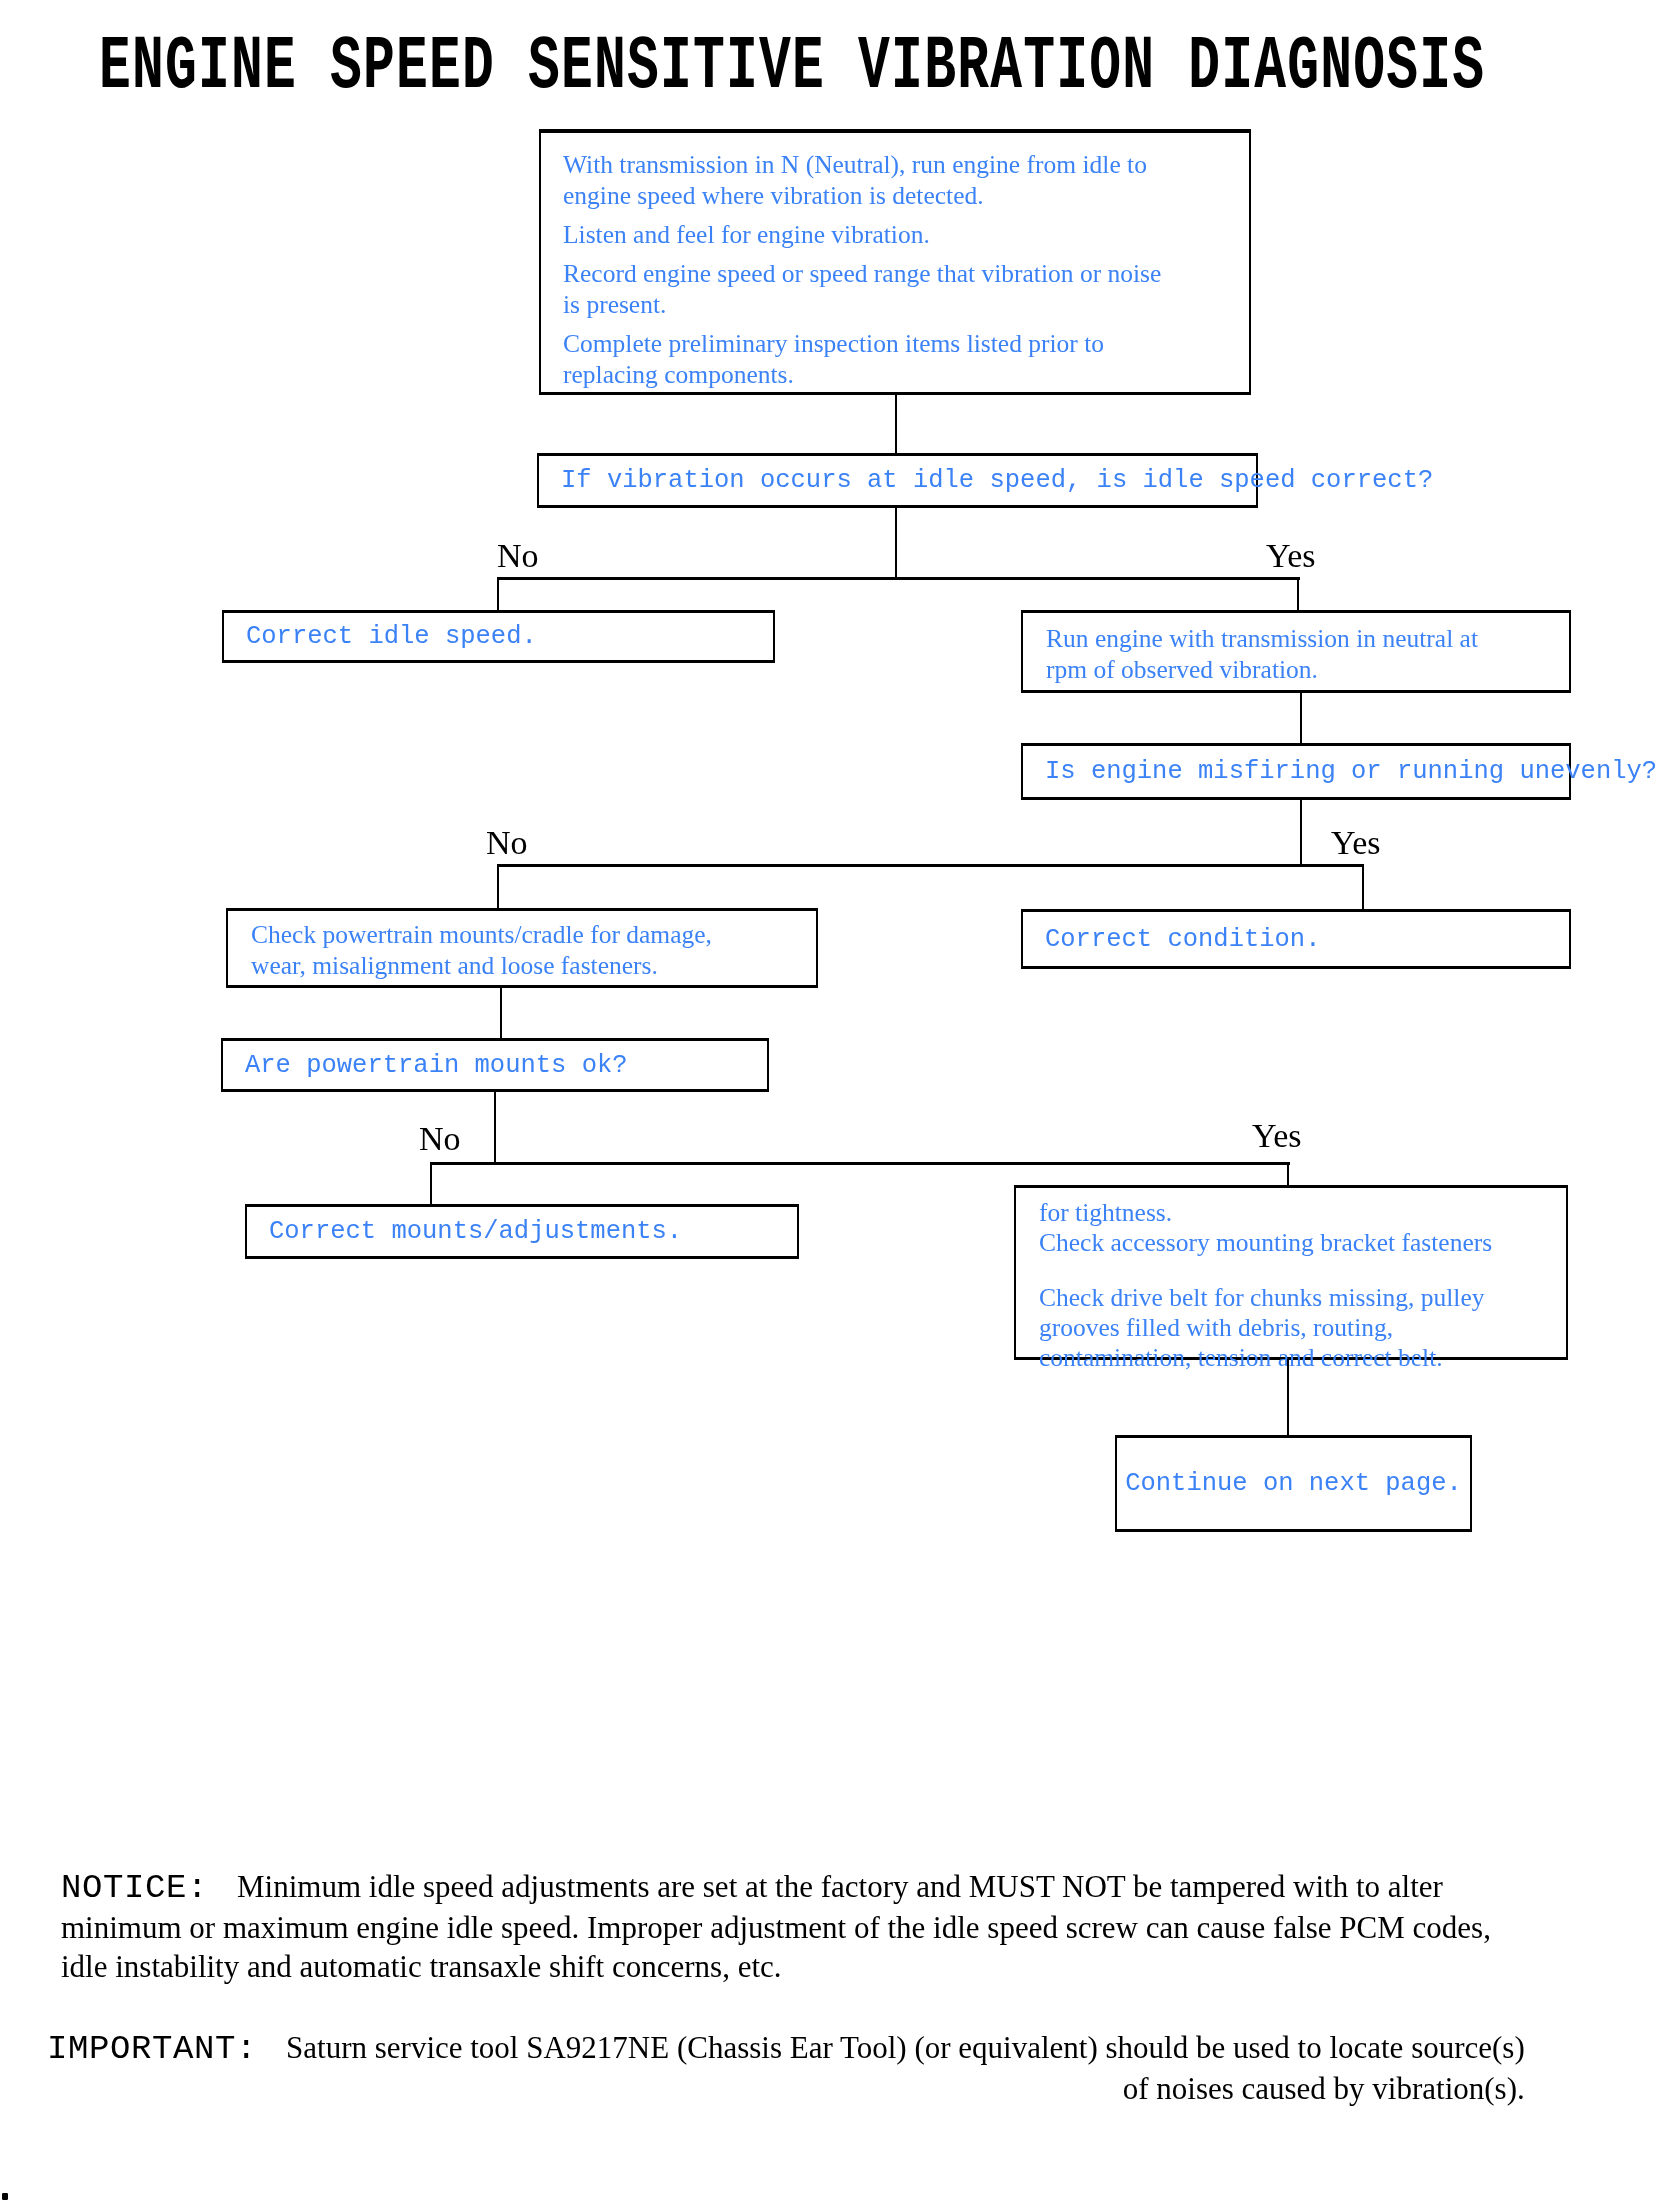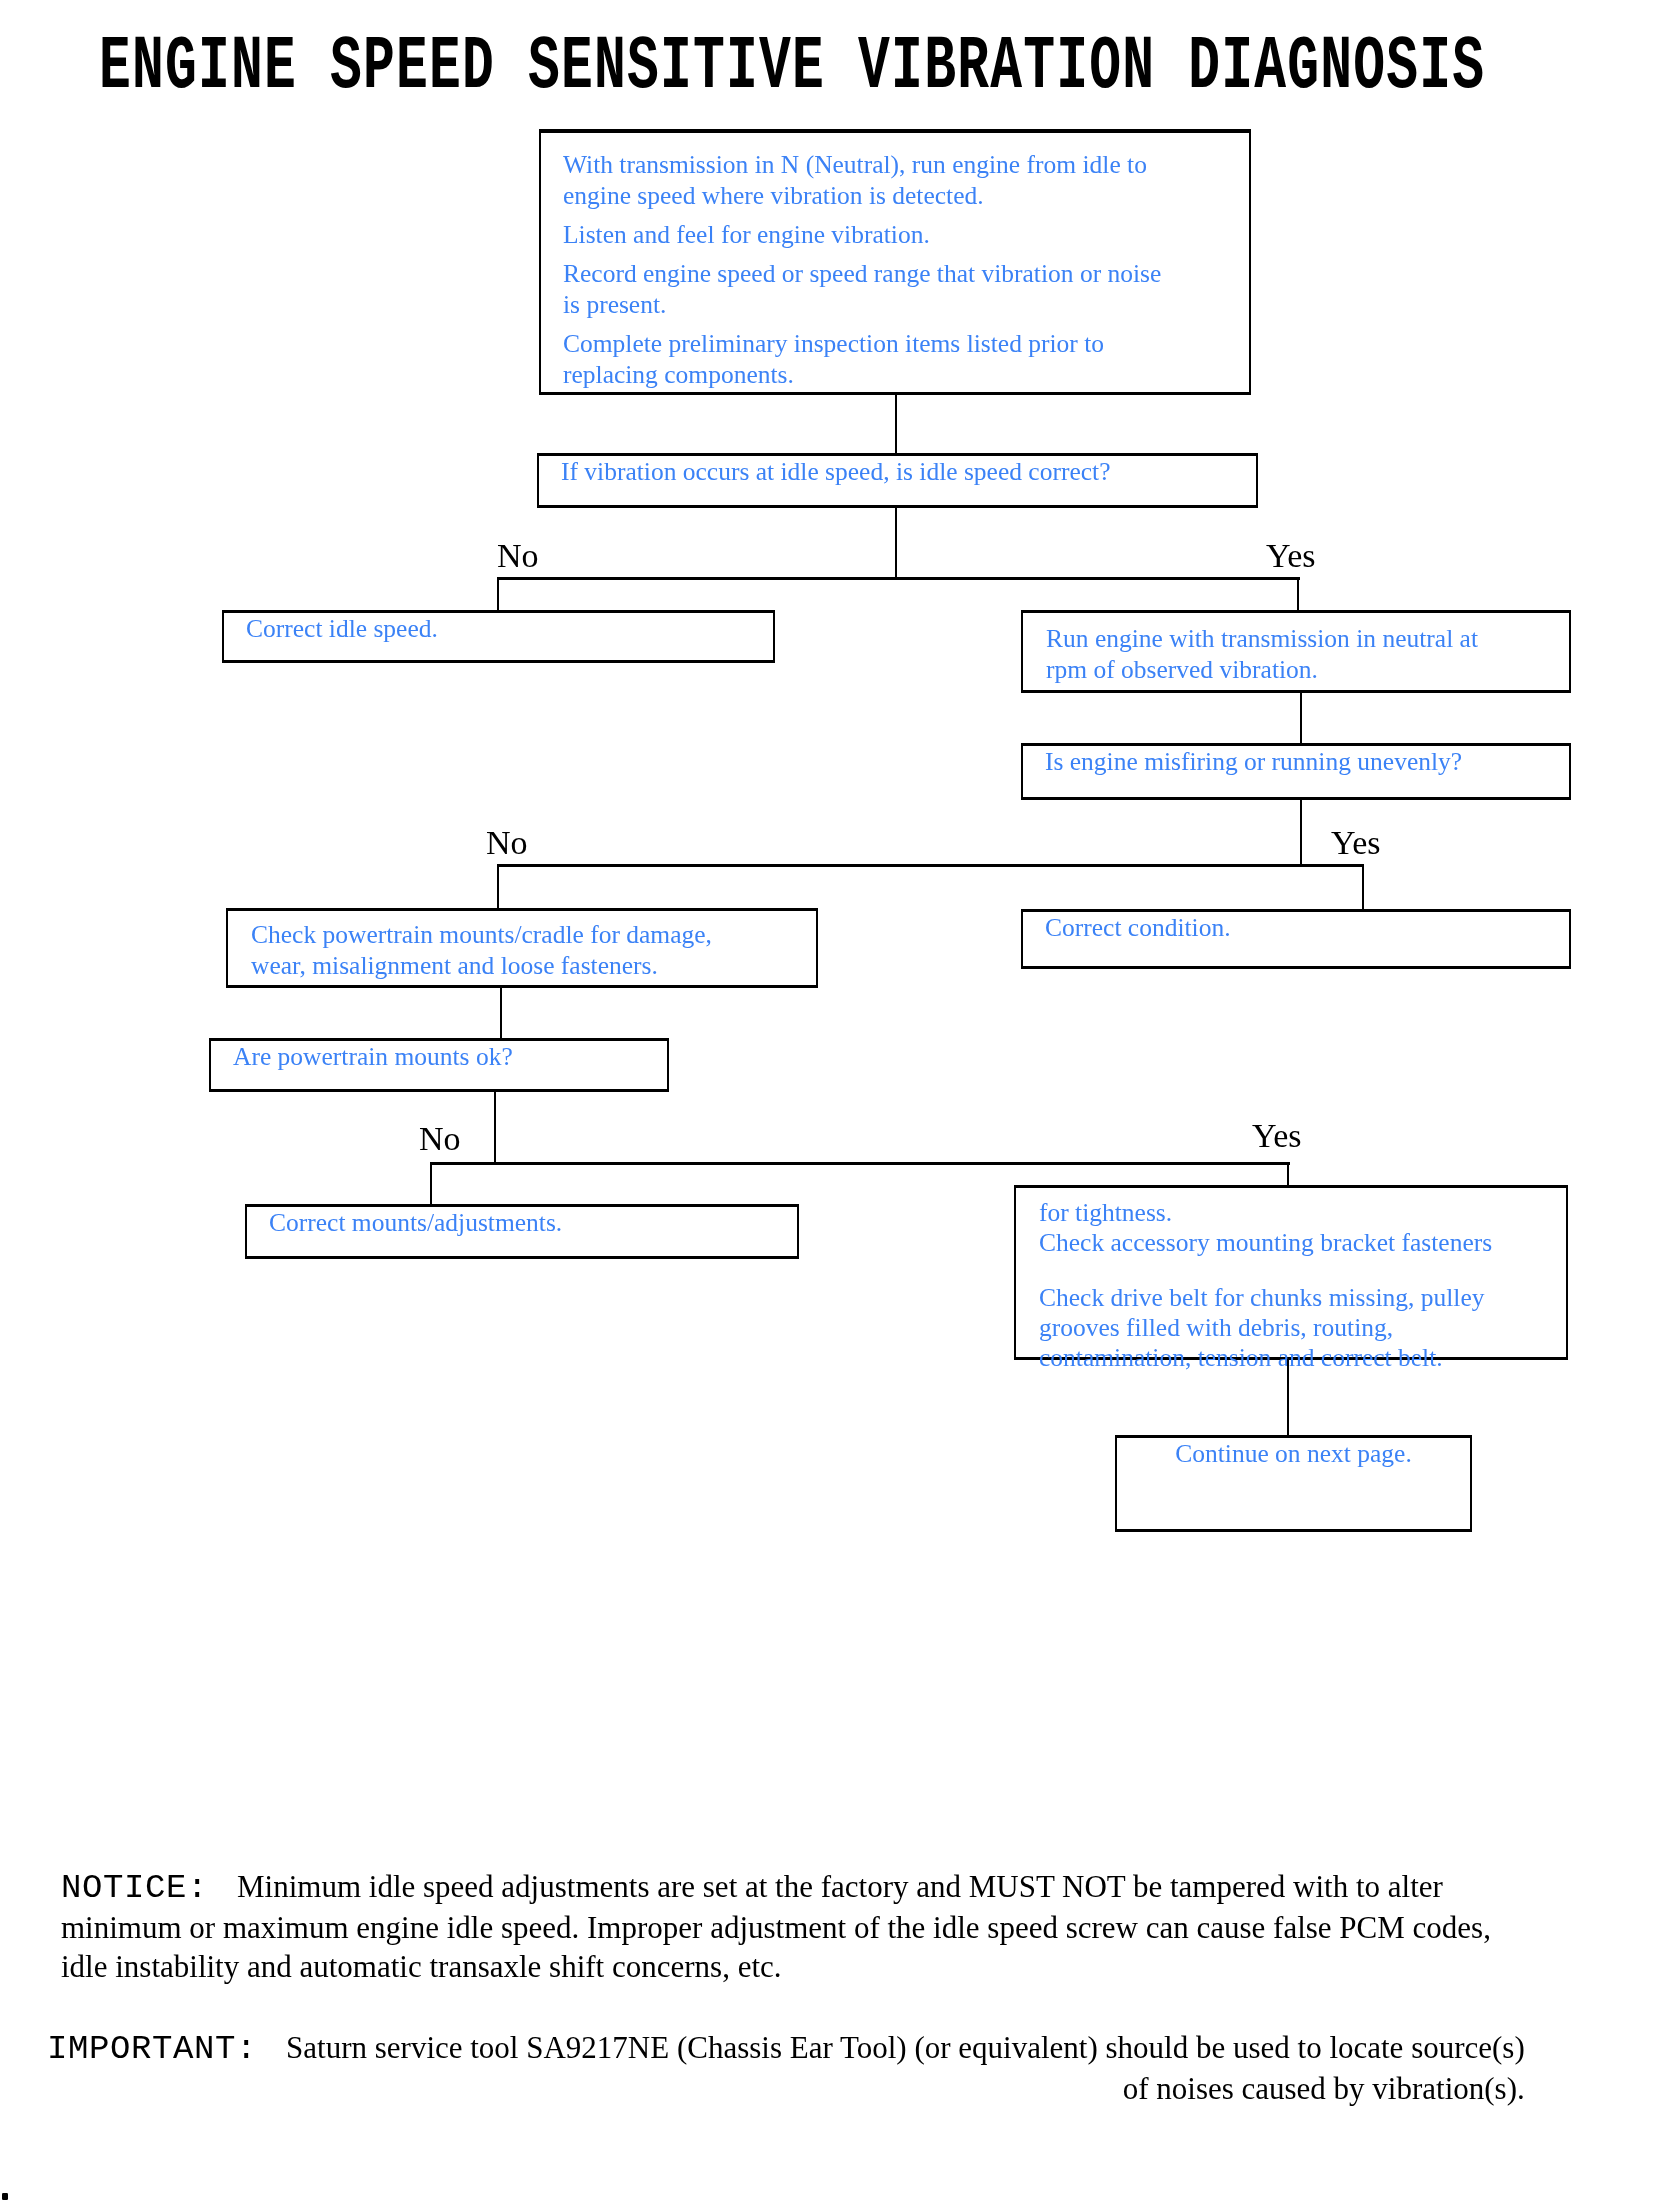--- a/index.html
+++ b/index.html
@@ -38,20 +38,22 @@
     background: #ffffff;
     border: solid #000000;
     border-width: 3px 2.4px;
     font-size: 25.5px;
     line-height: 31px;
     color: #3b82f6;
   }
   .box .pad { padding-left: 22px; }
   .single {
     display: flex;
+    align-items: center;
+    font-family: Liberation Mono, monospace;
   }
   .tl { white-space: nowrap; }
   .para { margin-top: 8px; }
   .para:first-child { margin-top: 0; }
   .vline {
     position: absolute;
     width: 2.4px;
     background: #000000;
   }
   .hline {
@@ -152,21 +154,21 @@
     <div class="tl">Check powertrain mounts/cradle for damage,</div>
     <div class="tl">wear, misalignment and loose fasteners.</div>
   </div>
 
   <div class="box single" style="left:1021px; top:909px; width:550px; height:60px;">
     <span class="pad tl">Correct condition.</span>
   </div>
 
   <div class="vline" style="left:500px; top:987px; height:52px;"></div>
 
-  <div class="box single" style="left:209px; top:1038px; width:460px; height:54px;">
+  <div class="box single" style="left:221px; top:1038px; width:548px; height:54px;">
     <span class="pad tl">Are powertrain mounts ok?</span>
   </div>
 
   <div class="vline" style="left:494px; top:1090px; height:74px;"></div>
   <div class="hline" style="left:431px; top:1162px; width:859px;"></div>
   <div class="vline" style="left:430px; top:1162px; height:43px;"></div>
   <div class="vline" style="left:1287px; top:1162px; height:24px;"></div>
   <div class="blabel" style="left:419px; top:1121px;">No</div>
   <div class="blabel" style="left:1252px; top:1118px;">Yes</div>
 

